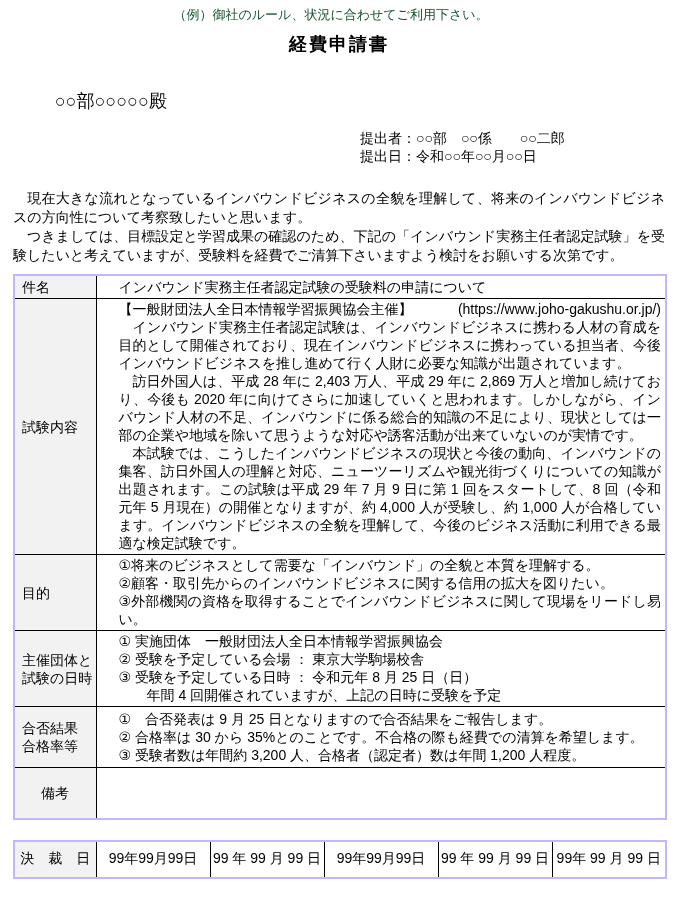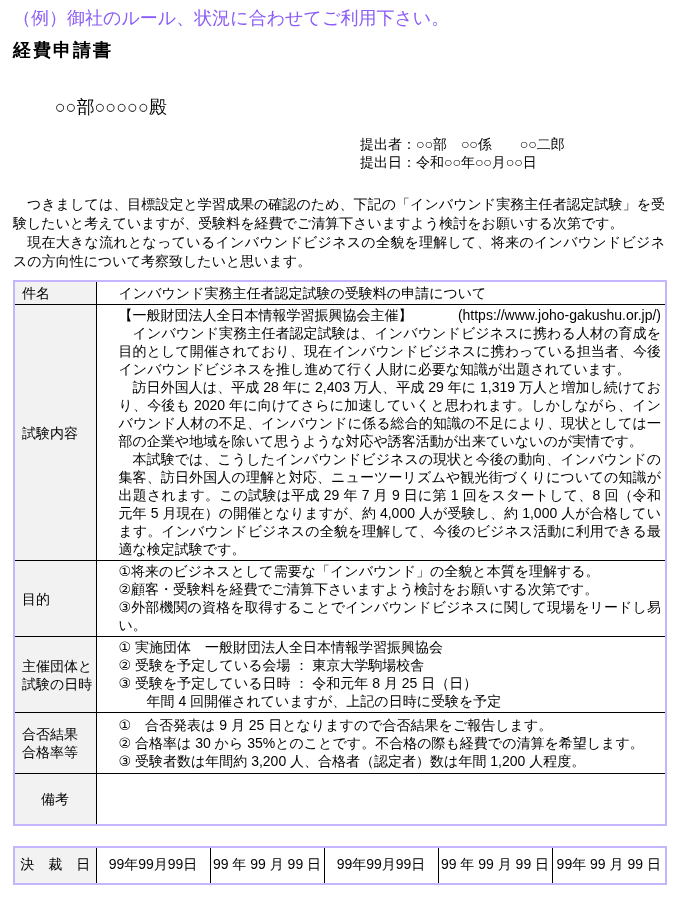--- a/index.html
+++ b/index.html
@@ -16,29 +16,29 @@
     font-size: 14px;
   }
   .page {
     box-sizing: border-box;
     width: 680px;
     height: 920px;
     padding: 6px 15px 0 13px;
     position: relative;
   }
   .note {
-    color: #8b5cf6;
-    font-size: 18px;
-    text-align: left;
+    color: #14532d;
+    font-size: 13px;
+    text-align: center;
     padding-right: 16px;
     white-space: pre;
   }
   .title {
     margin: 8px 0 0 0;
-    text-align: left;
+    text-align: center;
     font-size: 18px;
     font-weight: bold;
     letter-spacing: 2px;
   }
   .addressee {
     margin-top: 33px;
     margin-left: 42px;
     font-size: 18px;
     white-space: pre;
   }
@@ -128,22 +128,22 @@
   <h1 class="title">経費申請書</h1>
 
   <div class="addressee">○○部○○○○○殿</div>
 
   <div class="submission">
     <div>提出者：○○部　○○係　　○○二郎</div>
     <div>提出日：令和○○年○○月○○日</div>
   </div>
 
   <div class="intro">
+    <p>　現在大きな流れとなっているインバウンドビジネスの全貌を理解して、将来のインバウンドビジネスの方向性について考察致したいと思います。</p>
     <p>　つきましては、目標設定と学習成果の確認のため、下記の「インバウンド実務主任者認定試験」を受験したいと考えていますが、受験料を経費でご清算下さいますよう検討をお願いする次第です。</p>
-    <p>　現在大きな流れとなっているインバウンドビジネスの全貌を理解して、将来のインバウンドビジネスの方向性について考察致したいと思います。</p>
   </div>
 
   <table class="main-table">
     <colgroup>
       <col style="width:82px">
       <col style="width:570px">
     </colgroup>
     <tbody>
         <tr class="row-kenmei">
       <th class="lbl">件名</th>
@@ -152,29 +152,29 @@
       </td>
     </tr>
     <tr class="row-shiken">
       <th class="lbl">試験内容</th>
       <td class="content">
         <div class="orgline">
           <span>【一般財団法人全日本情報学習振興協会主催】</span>
           <span>(https://www.joho-gakushu.or.jp/)</span>
         </div>
         <p>　インバウンド実務主任者認定試験は、インバウンドビジネスに携わる人材の育成を目的として開催されており、現在インバウンドビジネスに携わっている担当者、今後インバウンドビジネスを推し進めて行く人財に必要な知識が出題されています。</p>
-        <p>　訪日外国人は、平成 28 年に 2,403 万人、平成 29 年に 1,319 万人と増加し続けており、今後も 2020 年に向けてさらに加速していくと思われます。しかしながら、インバウンド人材の不足、インバウンドに係る総合的知識の不足により、現状としては一部の企業や地域を除いて思うような対応や誘客活動が出来ていないのが実情です。</p>
+        <p>　訪日外国人は、平成 28 年に 2,403 万人、平成 29 年に 2,869 万人と増加し続けており、今後も 2020 年に向けてさらに加速していくと思われます。しかしながら、インバウンド人材の不足、インバウンドに係る総合的知識の不足により、現状としては一部の企業や地域を除いて思うような対応や誘客活動が出来ていないのが実情です。</p>
         <p>　本試験では、こうしたインバウンドビジネスの現状と今後の動向、インバウンドの集客、訪日外国人の理解と対応、ニューツーリズムや観光街づくりについての知識が出題されます。この試験は平成 29 年 7 月 9 日に第 1 回をスタートして、8 回（令和元年 5 月現在）の開催となりますが、約 4,000 人が受験し、約 1,000 人が合格しています。インバウンドビジネスの全貌を理解して、今後のビジネス活動に利用できる最適な検定試験です。</p>
       </td>
     </tr>
     <tr class="row-mokuteki">
       <th class="lbl">目的</th>
       <td class="content">
         <div class="item">①将来のビジネスとして需要な「インバウンド」の全貌と本質を理解する。</div>
-        <div class="item">②顧客・受験料を経費でご清算下さいますよう検討をお願いする次第です。</div>
+        <div class="item">②顧客・取引先からのインバウンドビジネスに関する信用の拡大を図りたい。</div>
         <div class="item">③外部機関の資格を取得することでインバウンドビジネスに関して現場をリードし易い。</div>
       </td>
     </tr>
     <tr class="row-shusai">
       <th class="lbl">主催団体と
 試験の日時</th>
       <td class="content">
         <div class="item">① 実施団体　一般財団法人全日本情報学習振興協会</div>
         <div class="item">② 受験を予定している会場 ： 東京大学駒場校舎</div>
         <div class="item">③ 受験を予定している日時 ： 令和元年 8 月 25 日（日）</div>

